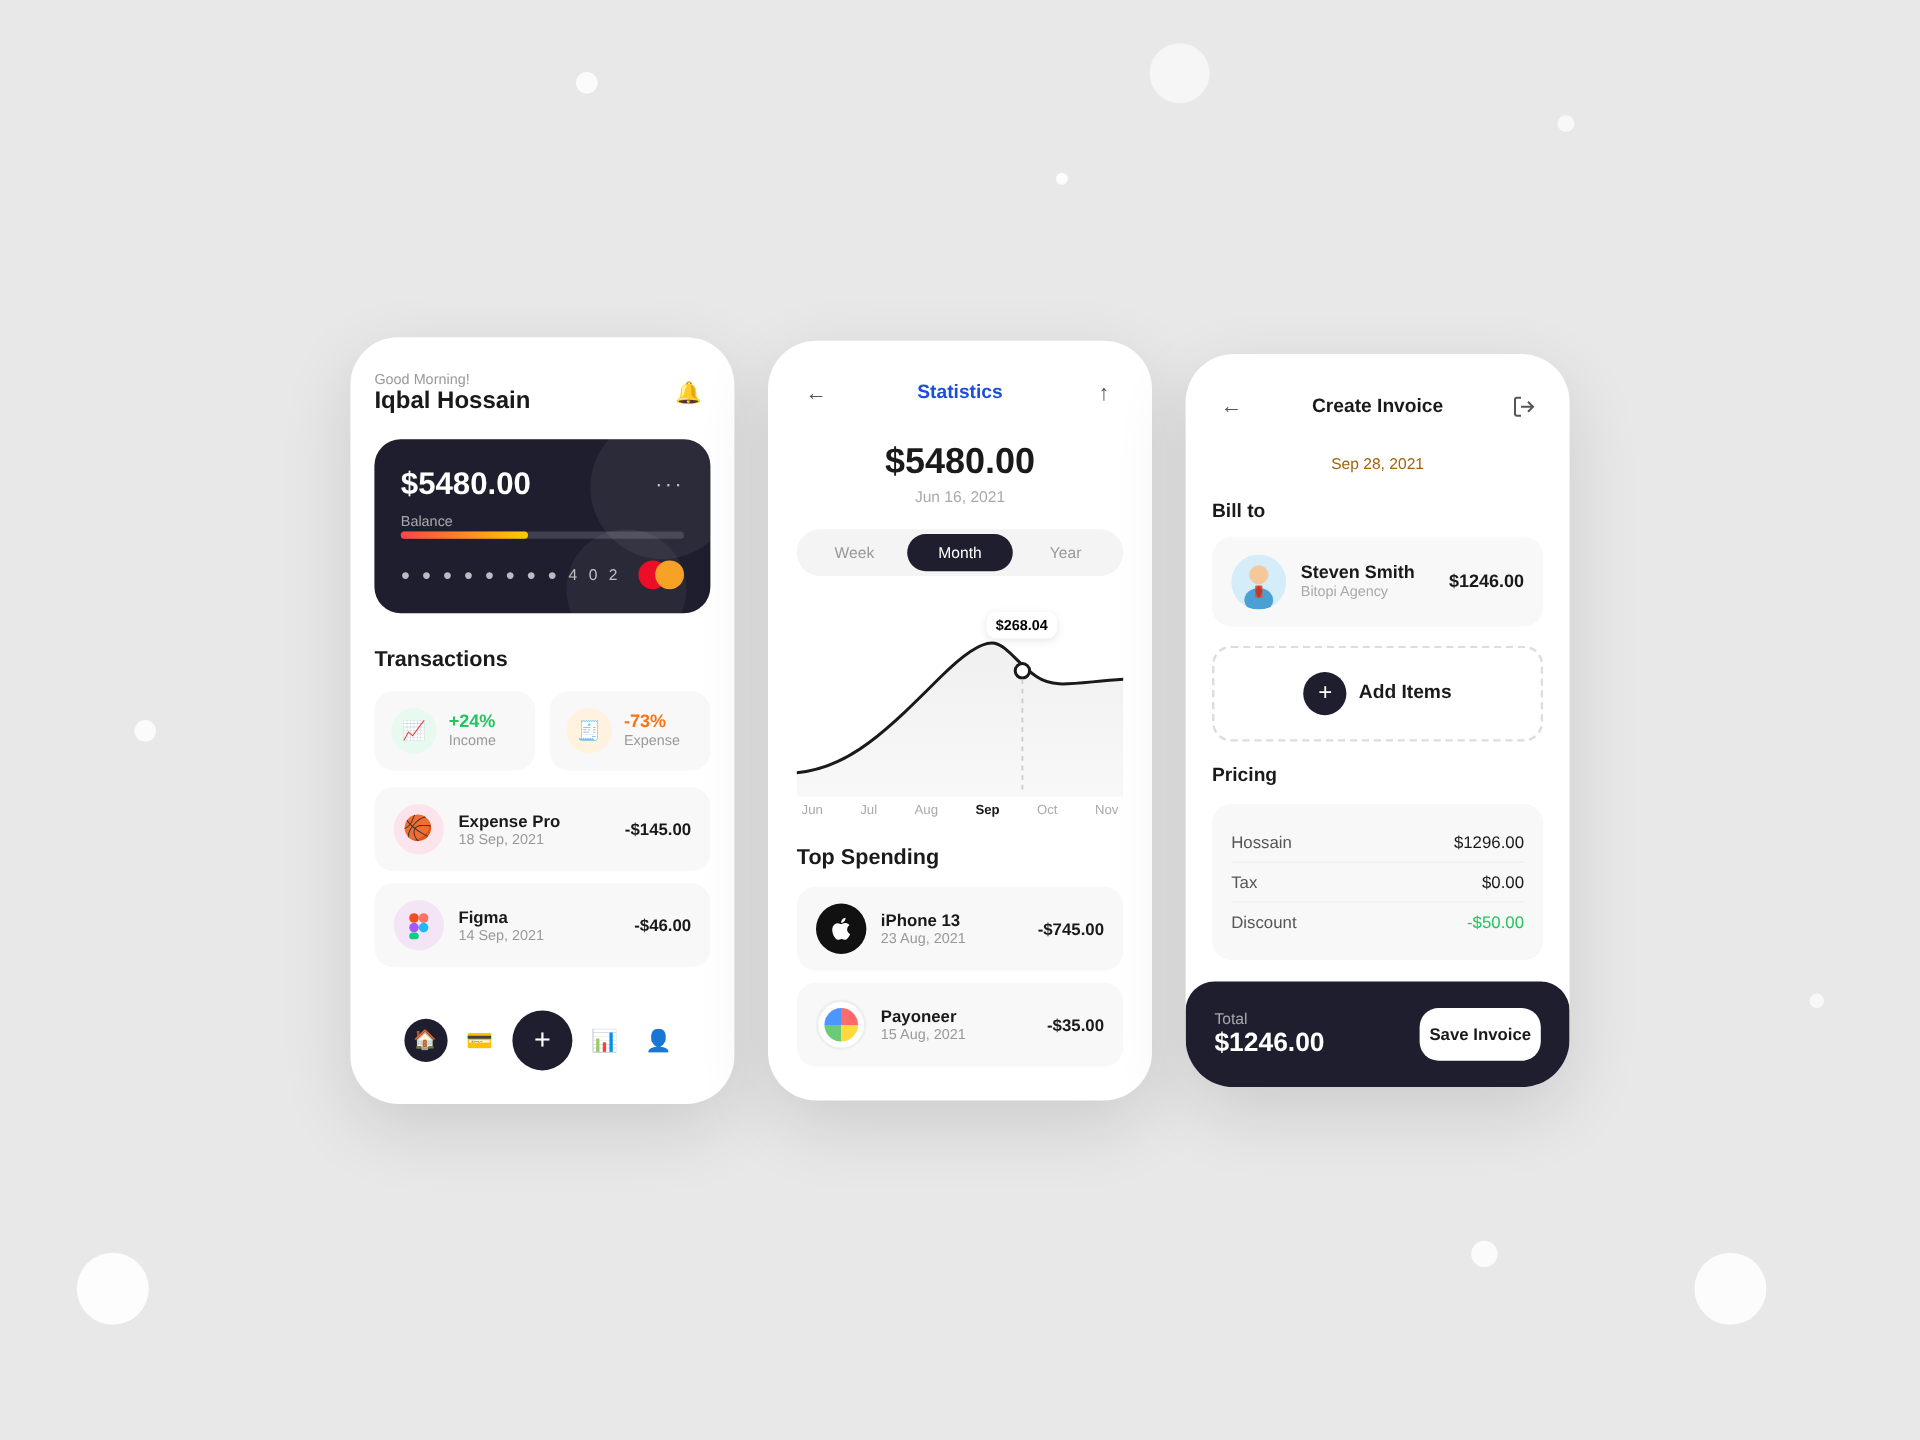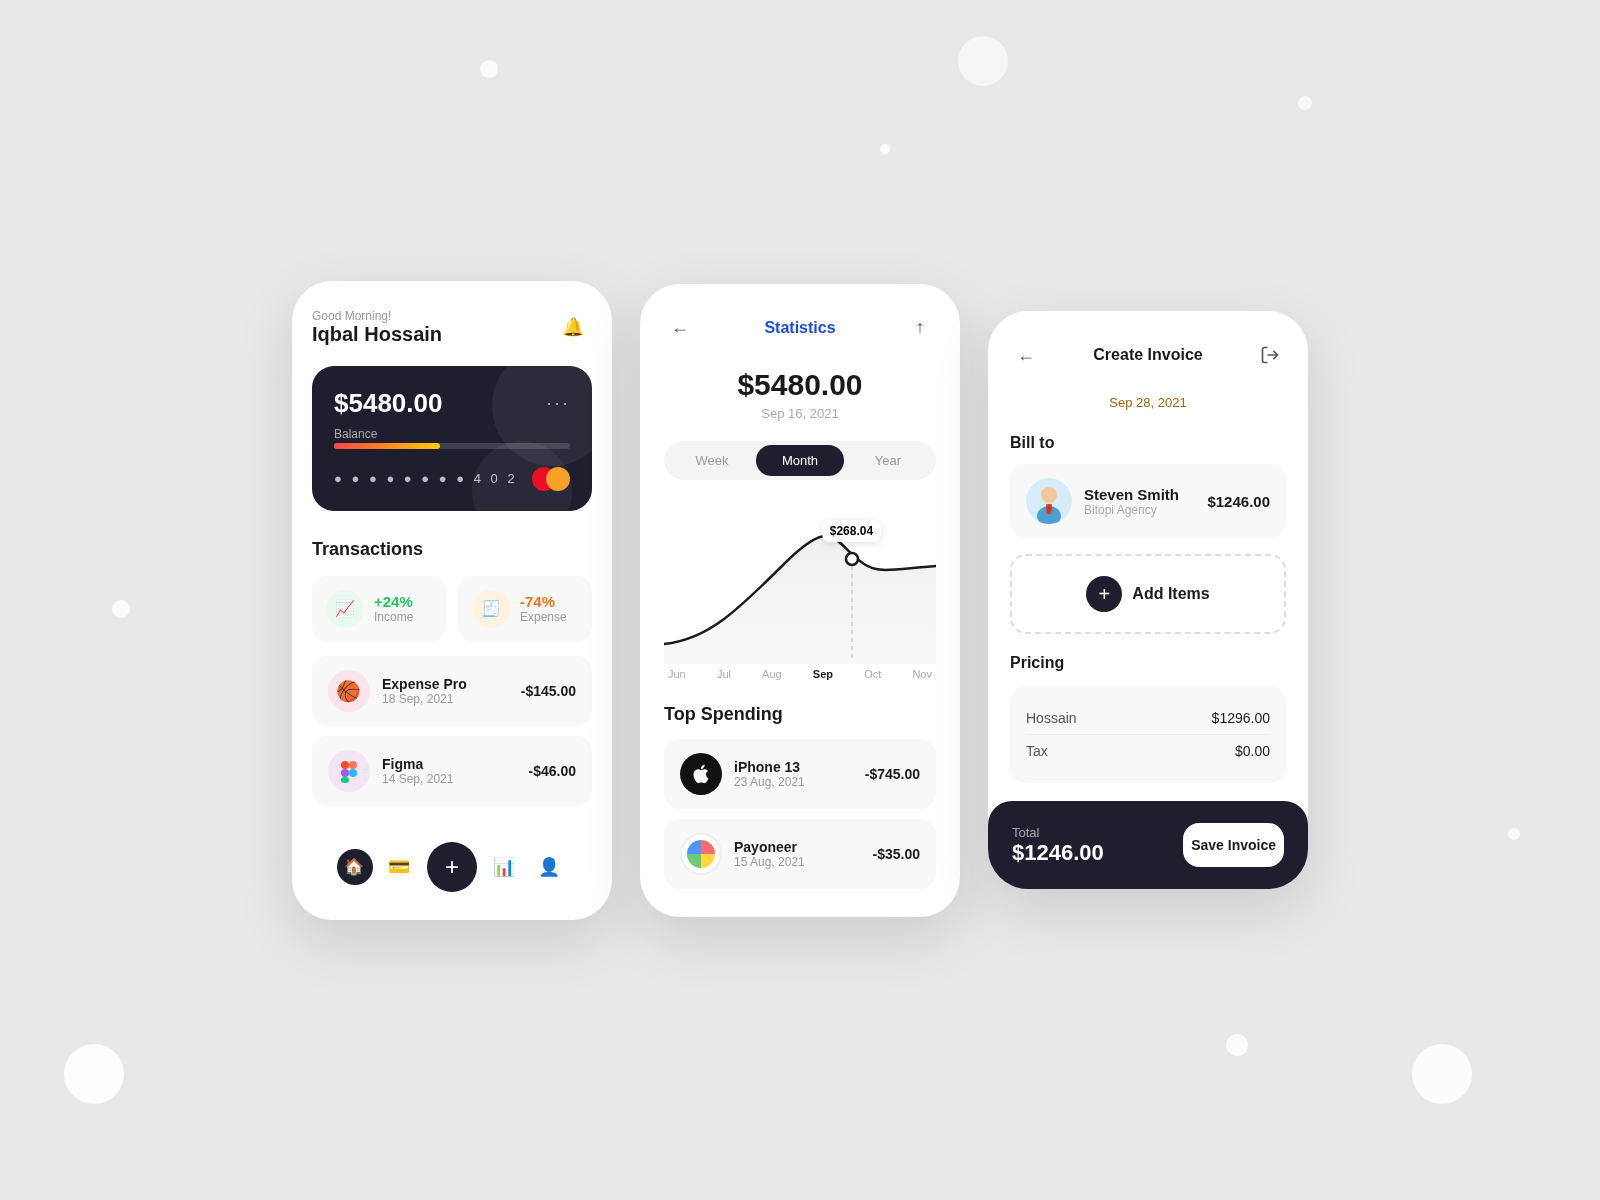--- a/index.html
+++ b/index.html
@@ -395,21 +395,21 @@
       margin-bottom: 10px;
     }
 
     .chart-svg {
       width: 100%;
       height: 160px;
     }
 
     .chart-tooltip {
       position: absolute;
-      top: 16px;
+      top: 6px;
       left: 58%;
       background: white;
       border-radius: 8px;
       padding: 4px 8px;
       font-size: 12px;
       font-weight: 600;
       box-shadow: 0 2px 8px rgba(0,0,0,0.1);
     }
 
     .chart-x-axis {
@@ -714,21 +714,21 @@
       <div class="stat-card">
         <div class="stat-icon stat-icon-income">📈</div>
         <div>
           <div class="stat-percent stat-income">+24%</div>
           <div class="stat-label">Income</div>
         </div>
       </div>
       <div class="stat-card">
         <div class="stat-icon stat-icon-expense">🧾</div>
         <div>
-          <div class="stat-percent stat-expense">-74%</div>
+          <div class="stat-percent stat-expense">-73%</div>
           <div class="stat-label">Expense</div>
         </div>
       </div>
     </div>
 
     <div class="transaction-list">
       <div class="transaction-item">
         <div class="transaction-logo dribbble-logo">🏀</div>
         <div class="transaction-info">
           <div class="transaction-name">Expense Pro</div>
@@ -767,21 +767,21 @@
 
     <div class="stats-header">
       <div class="back-btn">←</div>
       <div class="stats-title">Statistics</div>
       <div class="share-btn">↑</div>
     </div>
 
     <div class="stats-amount">
       <div class="stats-amount-value">$5480.00</div>
     </div>
-    <div class="stats-date">Sep 16, 2021</div>
+    <div class="stats-date">Jun 16, 2021</div>
 
     <div class="tab-bar">
       <div class="tab-item">Week</div>
       <div class="tab-item tab-item-active">Month</div>
       <div class="tab-item">Year</div>
     </div>
 
     <div class="chart-container">
       <div class="chart-tooltip">$268.04</div>
       <svg class="chart-svg" viewBox="0 0 272 160" preserveAspectRatio="none">
@@ -882,20 +882,24 @@
 
     <div class="pricing-card">
       <div class="pricing-row">
         <span class="pricing-key">Hossain</span>
         <span class="pricing-value">$1296.00</span>
       </div>
       <div class="pricing-row">
         <span class="pricing-key">Tax</span>
         <span class="pricing-value">$0.00</span>
       </div>
+      <div class="pricing-row">
+        <span class="pricing-key">Discount</span>
+        <span class="pricing-value pricing-discount">-$50.00</span>
+      </div>
     </div>
 
     <div class="invoice-footer">
       <div>
         <div class="total-label">Total</div>
         <div class="total-amount">$1246.00</div>
       </div>
       <button class="save-invoice-btn">Save Invoice</button>
     </div>
 

